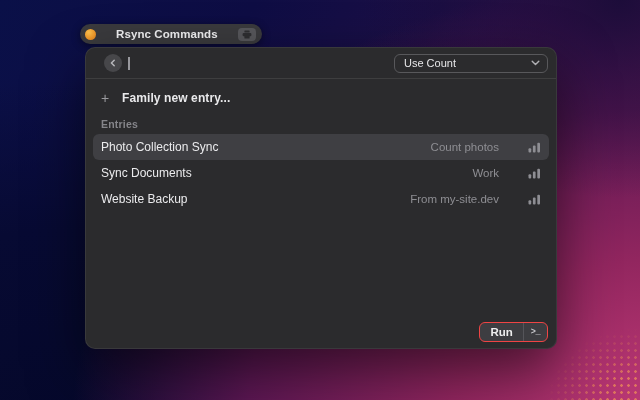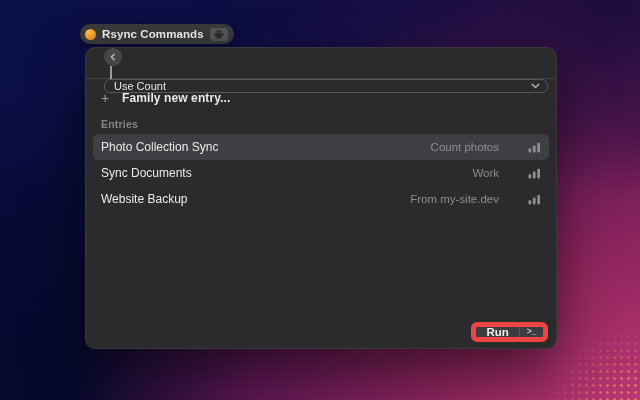--- a/index.html
+++ b/index.html
@@ -18,42 +18,42 @@
   .speckles {
     position: absolute; right: 0; bottom: 0; width: 120px; height: 95px;
     background-image: radial-gradient(rgba(255,170,80,.55) 1px, rgba(255,170,80,0) 1.6px);
     background-size: 7px 7px;
     -webkit-mask-image: radial-gradient(130px 100px at 100% 100%, #000 25%, transparent 72%);
     mask-image: radial-gradient(130px 100px at 100% 100%, #000 25%, transparent 72%);
   }
   
   .pill {
     position: absolute; left: 80px; top: 24px; height: 20px;
-    display: flex; align-items: center; gap: 6px; padding: 0 6px 0 5px;
+    display: flex; align-items: center; gap: 20px; padding: 0 6px 0 5px;
     background: #3a3a3d; border-radius: 10px;
     box-shadow: 0 2px 8px rgba(0,0,0,.45);
   }
   .pill-icon {
     width: 11px; height: 11px; border-radius: 50%;
     background: radial-gradient(circle at 35% 30%, #ffc24d, #f09a2c 55%, #d97b18 100%);
   }
   .pill-title { font-size: 11.5px; font-weight: 700; color: #f0f0f2; letter-spacing: .1px; }
   .pill-badge {
     width: 18px; height: 13px; border-radius: 4px; background: #57575b;
     display: flex; align-items: center; justify-content: center;
   }
   
   .panel {
     position: absolute; left: 85px; top: 47px; width: 472px; height: 302px;
     background: #2b2b2d; border-radius: 10px;
     border: 1px solid rgba(255,255,255,.07);
     box-shadow: 0 22px 55px rgba(0,0,0,.55);
   }
   .header {
-    height: 30px; display: flex; padding: 0 8px 0 18px; flex-direction: column;
+    height: 30px; display: flex; align-items: center; padding: 0 8px 0 18px;
   }
   .back-btn {
     width: 18px; height: 18px; border-radius: 50%; border: none;
     background: #47474a; display: flex; align-items: center; justify-content: center;
     cursor: pointer; flex: 0 0 auto;
   }
   .search-area { flex: 1; display: flex; align-items: center; height: 100%; }
   .caret { width: 1.5px; height: 13px; background: #98989d; margin-left: 6px; }
   .dropdown {
     height: 19px; min-width: 154px; padding: 0 7px 0 9px;
@@ -77,21 +77,21 @@
     border-radius: 6px; cursor: pointer; gap: 20px;
   }
   .row.selected { background: #3f3f43; }
   .row-title { color: #ebebed; font-size: 12px; font-weight: 500; }
   .row-accessory { margin-left: auto; color: #8e8e93; font-size: 11.5px; }
   .row-bars { margin-left: 9px; display: flex; align-items: center; }
   
   .run-group {
     position: absolute; right: 8px; bottom: 6px; height: 20px;
     display: flex; align-items: stretch; overflow: hidden;
-    background: #3d3d41; border: 5px solid #ef4444; border-radius: 6px;
+    background: #3d3d41; border: 1px solid #ef4444; border-radius: 6px;
   }
   .run-main {
     border: none; background: transparent; color: #ededee;
     font-size: 11.5px; font-weight: 600; font-family: inherit;
     padding: 0 10px; display: flex; align-items: center; cursor: pointer;
   }
   .run-sep { width: 1px; background: #55555a; }
   .run-alt {
     border: none; background: transparent; color: #c9c9cd;
     font-family: "Liberation Mono", "DejaVu Sans Mono", monospace;

